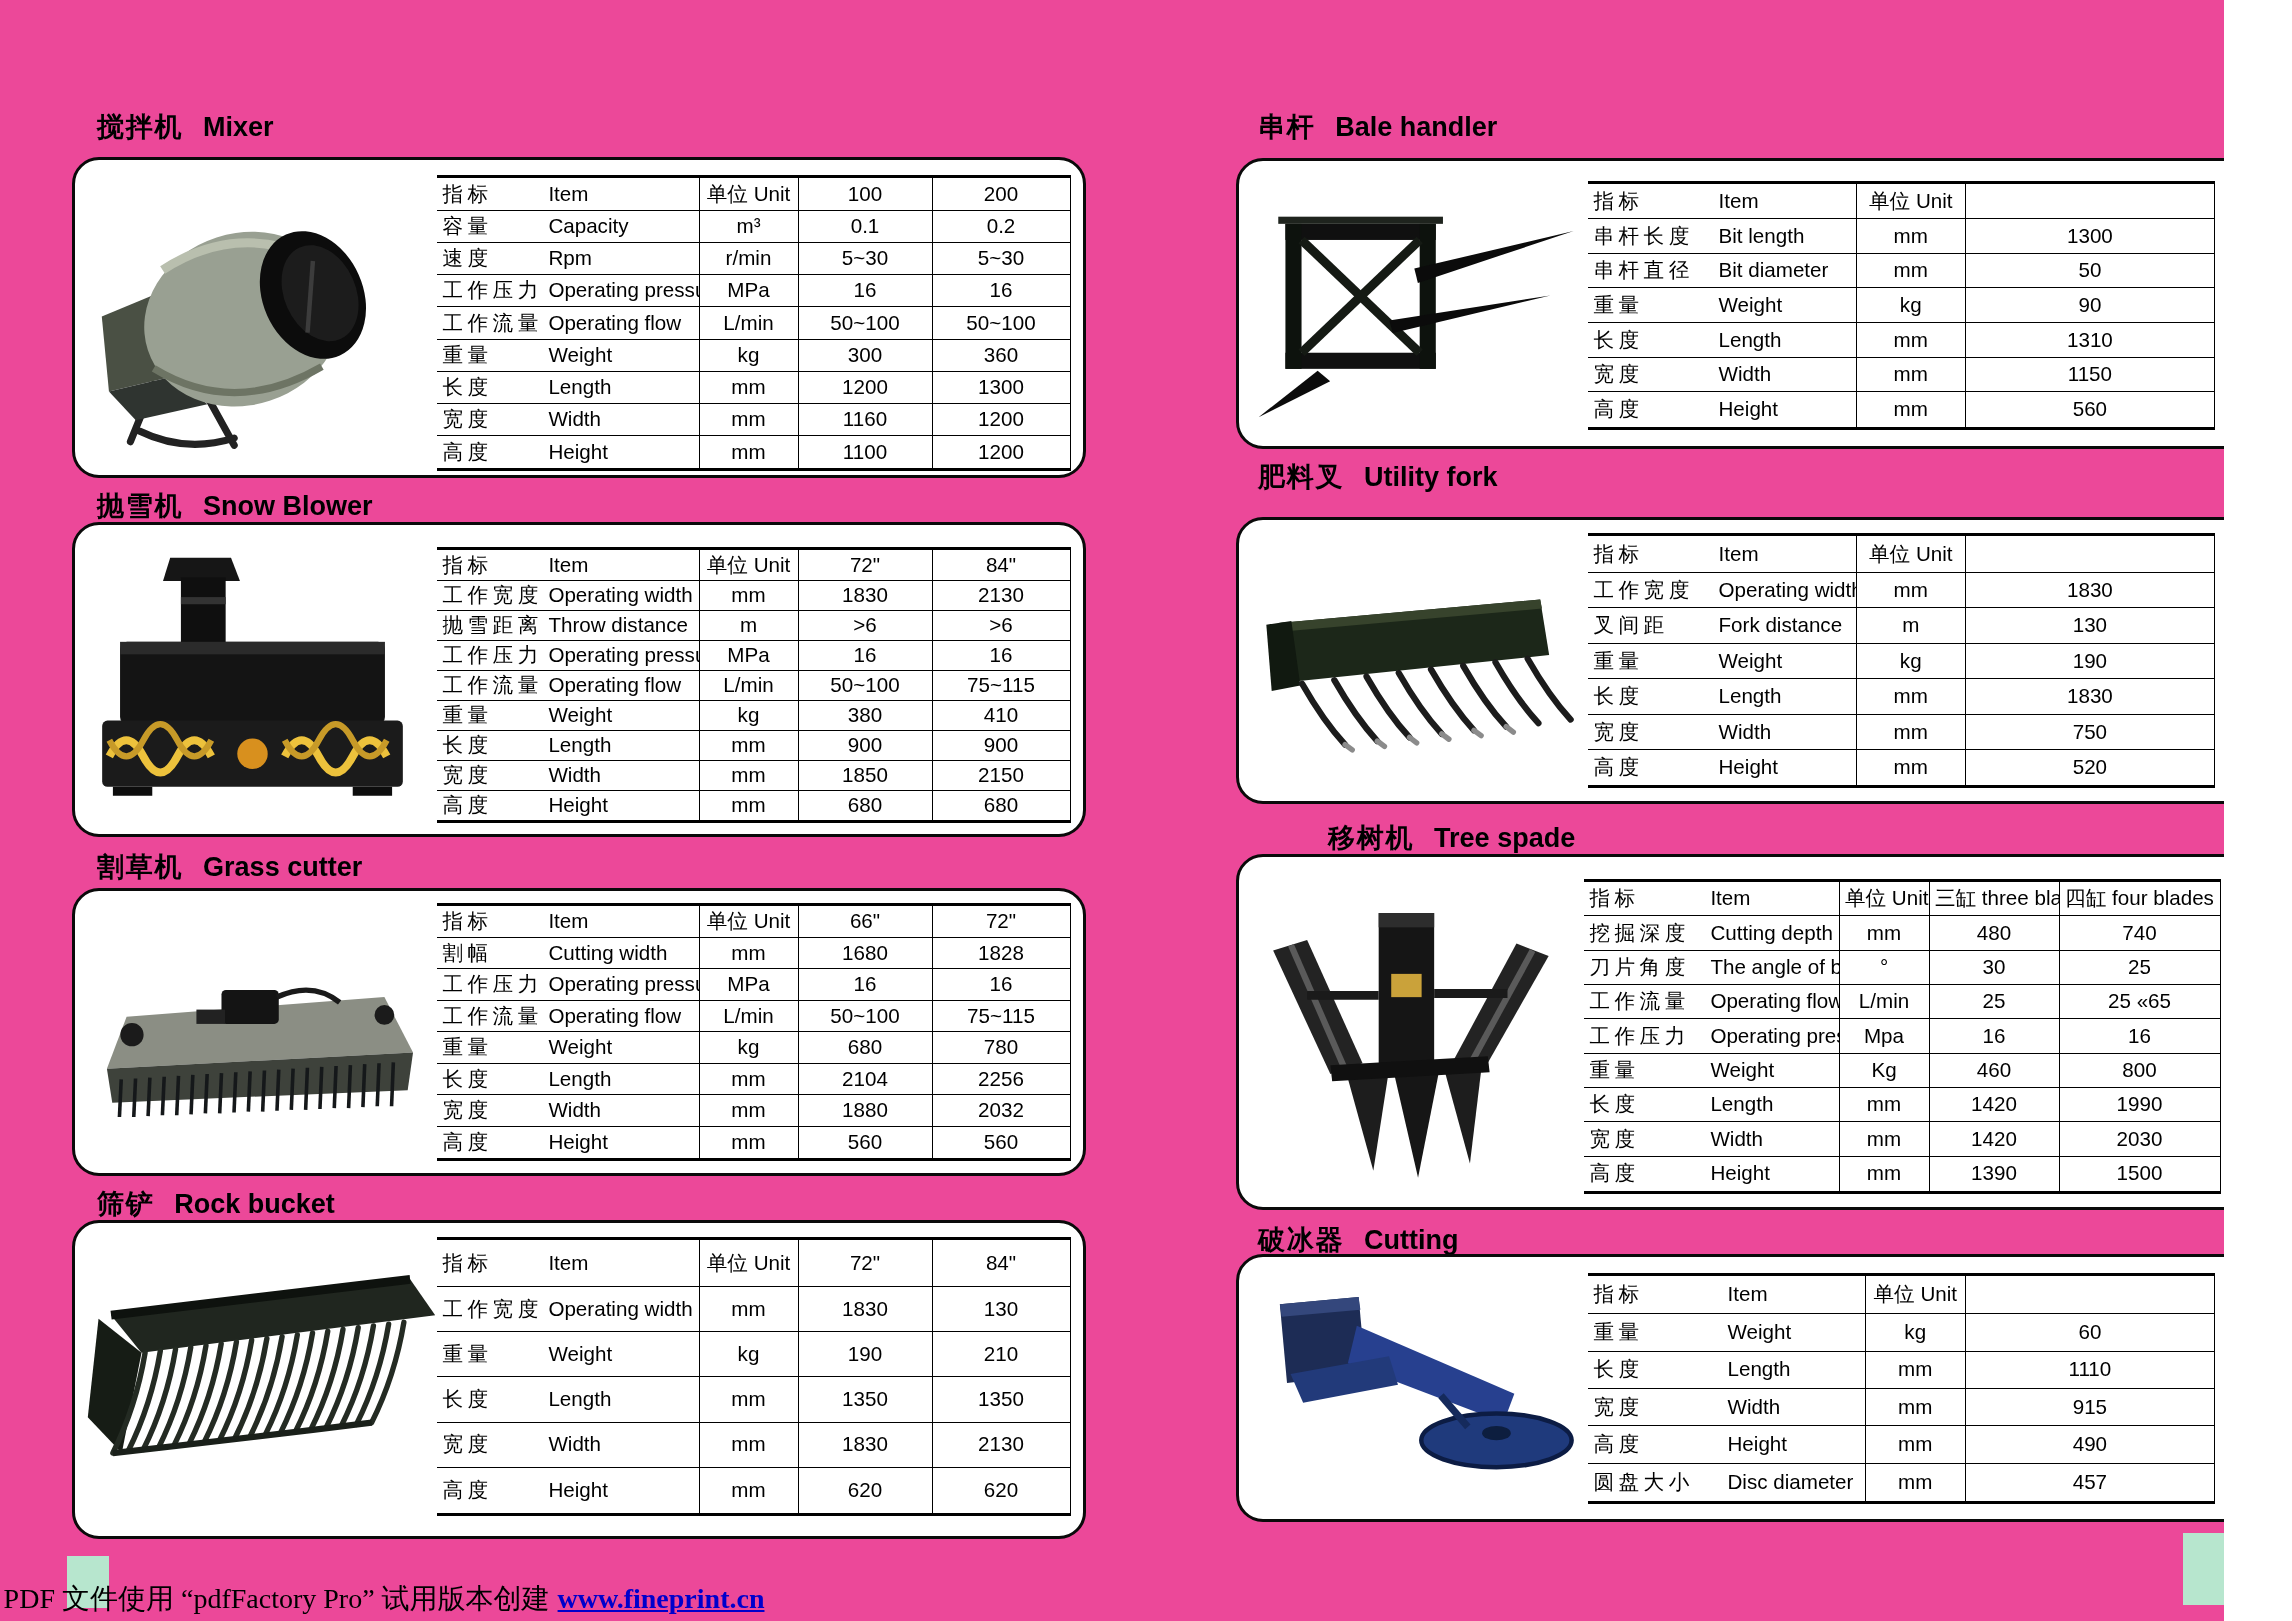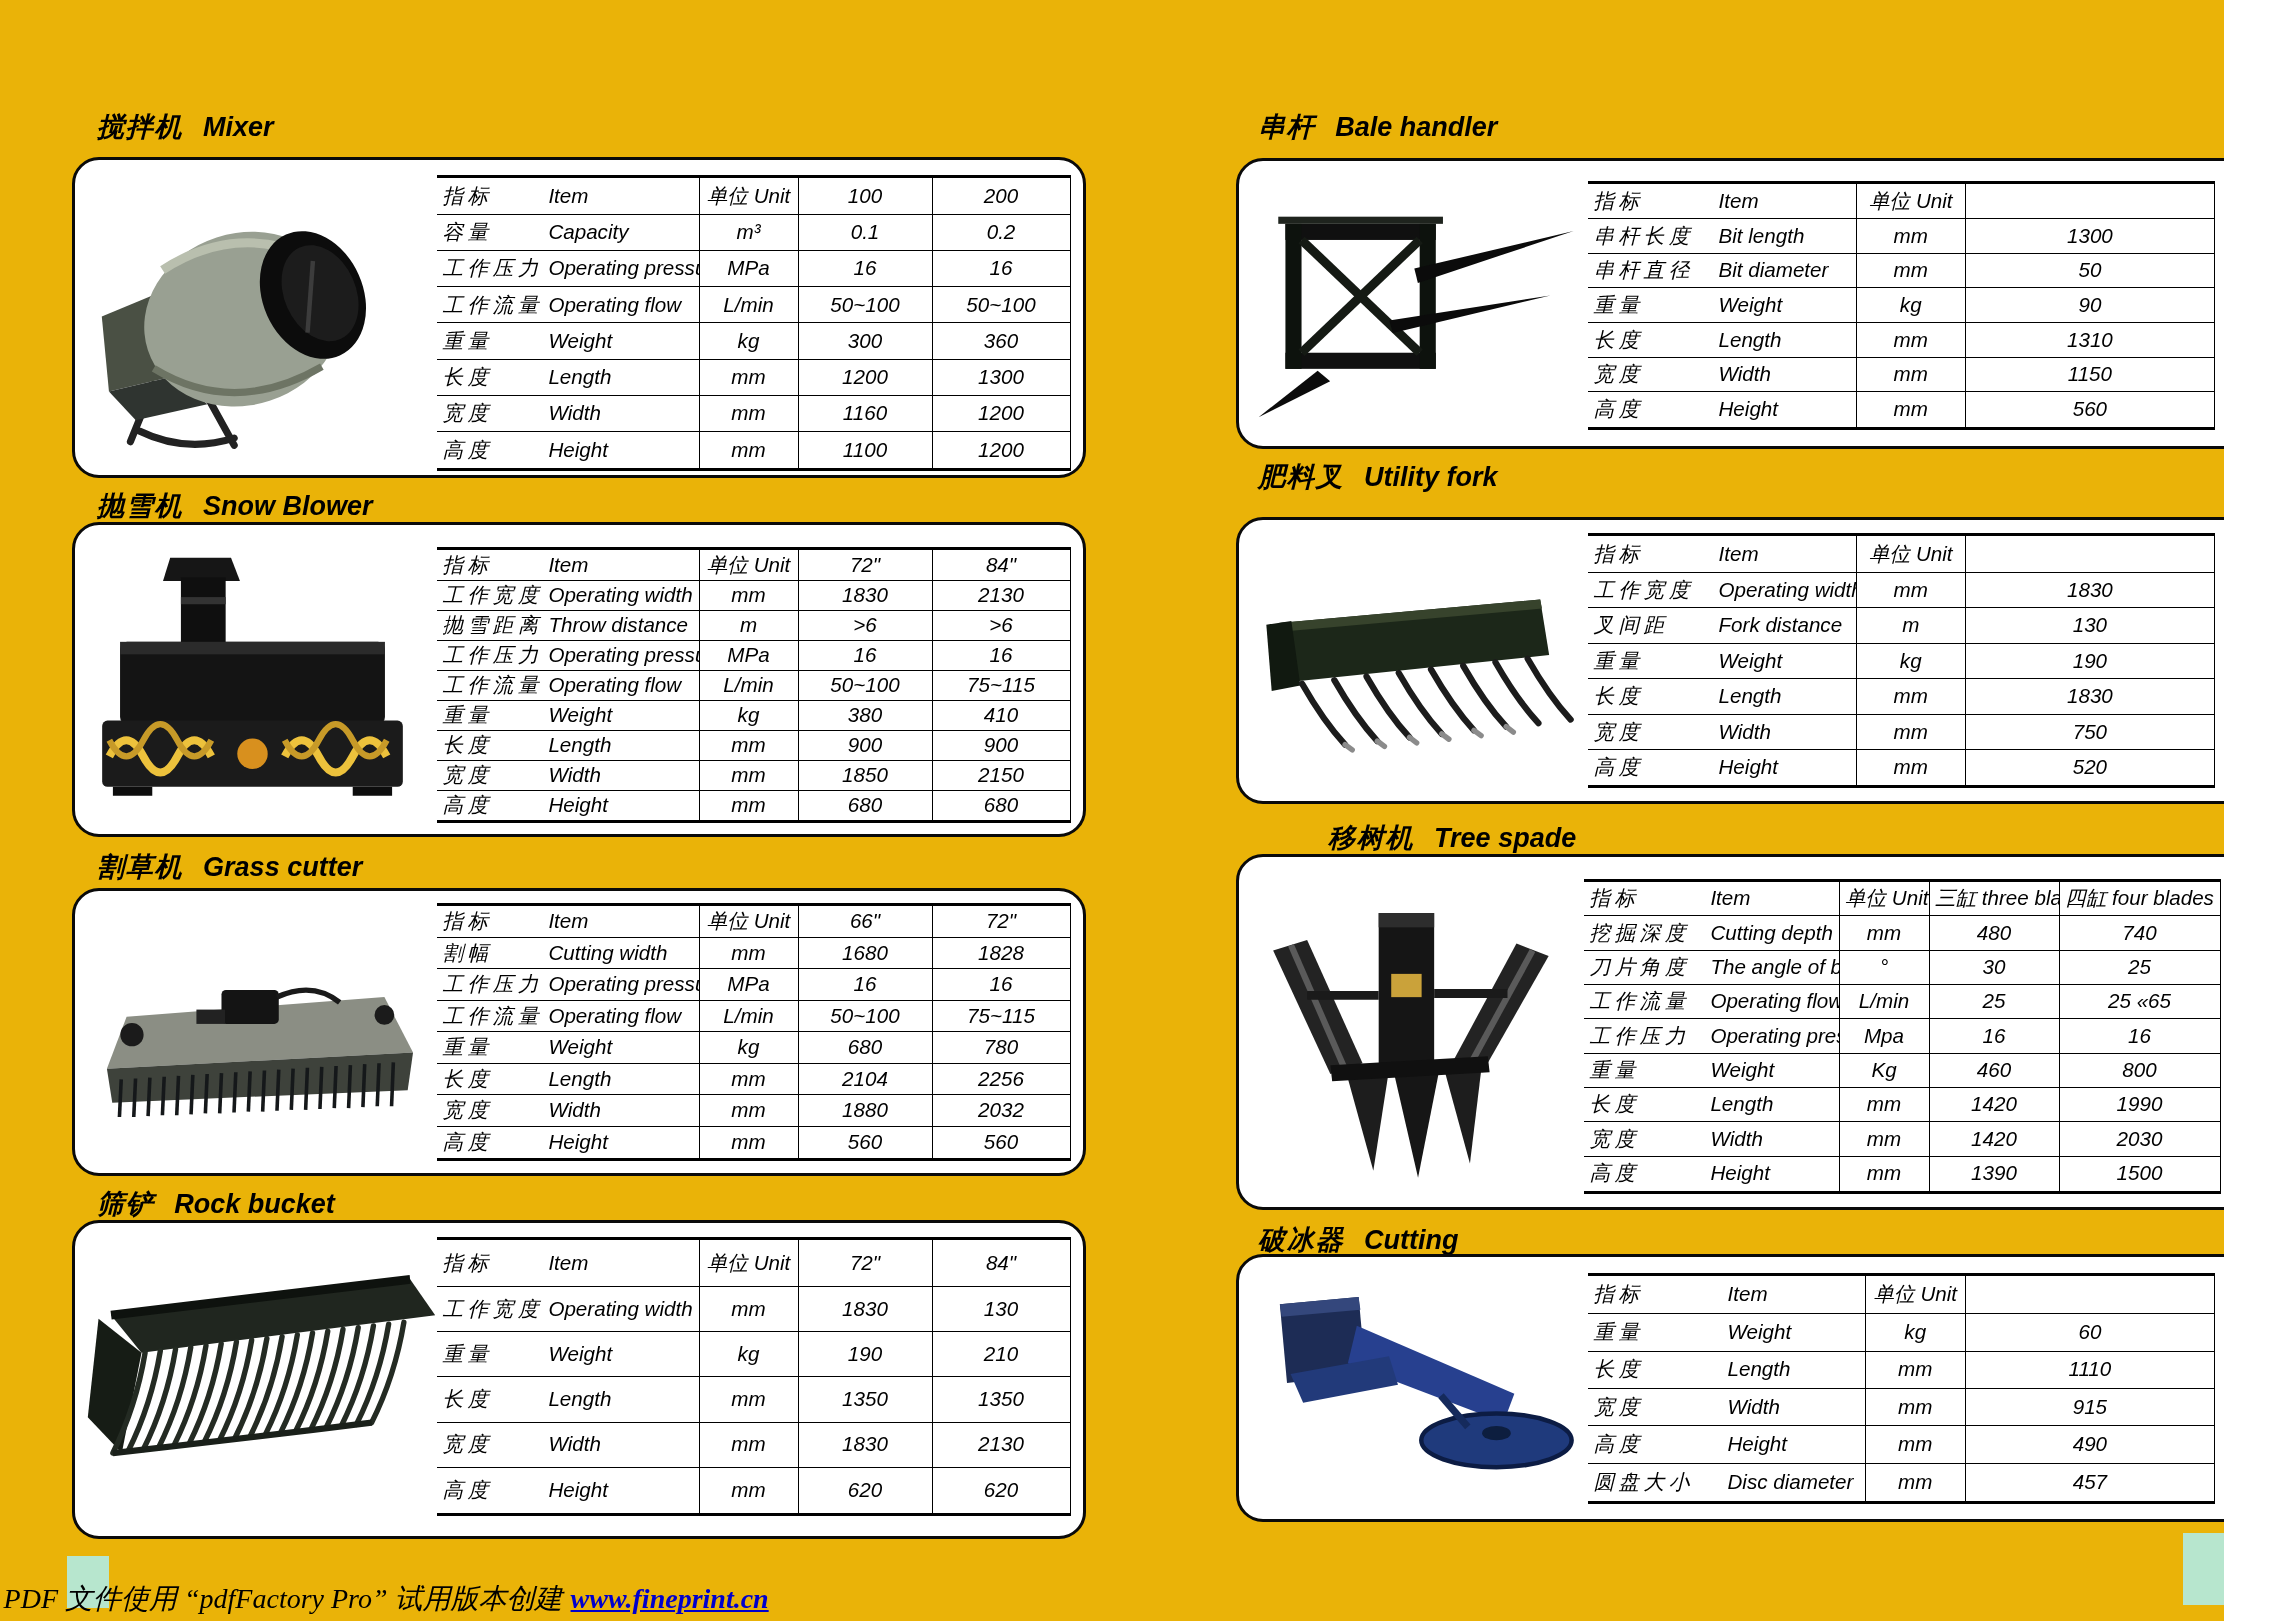--- a/index.html
+++ b/index.html
@@ -1,18 +1,18 @@
 <!DOCTYPE html>
 <html style="font-size:14.3px"><head>
 <meta charset="utf-8">
 <style>
   html,body{margin:0;padding:0;background:#ffffff;}
   #page{
-    position:relative;width:2224px;height:1621px;background:#eab308;overflow:hidden;
-    font-family:"Liberation Sans","DejaVu Sans",sans-serif;color:#000;font-style:italic;
+    position:relative;width:2224px;height:1621px;background:#ec4899;overflow:hidden;
+    font-family:"Liberation Sans","DejaVu Sans",sans-serif;color:#000;
   }
   .sec-title{position:absolute;font-size:27px;font-weight:bold;white-space:nowrap;}
   .sec-title .zh{letter-spacing:1.8px;}
   .sec-title .en{margin-left:19.7px;}
   .panel{position:absolute;border:3.1px solid #0a0a0a;border-radius:27px;background:#fff;}
   .photo{position:absolute;}
   table.spec{position:absolute;border-collapse:collapse;table-layout:fixed;background:transparent;}
   table.spec th,table.spec td{
     font-weight:normal;font-size:20.6px;line-height:1;padding:0 5.4px;
     white-space:nowrap;overflow:hidden;vertical-align:middle;
@@ -66,20 +66,27 @@
             <th class="c-unit">单位 Unit</th>
             <th class="c-val">100</th>
             <th class="c-val">200</th>
           </tr>
           <tr class="body-row">
             <td class="c-zh">容量</td>
             <td class="c-en">Capacity</td>
             <td class="c-unit">m³</td>
             <td class="c-val">0.1</td>
             <td class="c-val">0.2</td>
+          </tr>
+          <tr class="body-row">
+            <td class="c-zh">速度</td>
+            <td class="c-en">Rpm</td>
+            <td class="c-unit">r/min</td>
+            <td class="c-val">5~30</td>
+            <td class="c-val">5~30</td>
           </tr>
           <tr class="body-row">
             <td class="c-zh">工作压力</td>
             <td class="c-en">Operating pressure</td>
             <td class="c-unit">MPa</td>
             <td class="c-val">16</td>
             <td class="c-val">16</td>
           </tr>
           <tr class="body-row">
             <td class="c-zh">工作流量</td>

